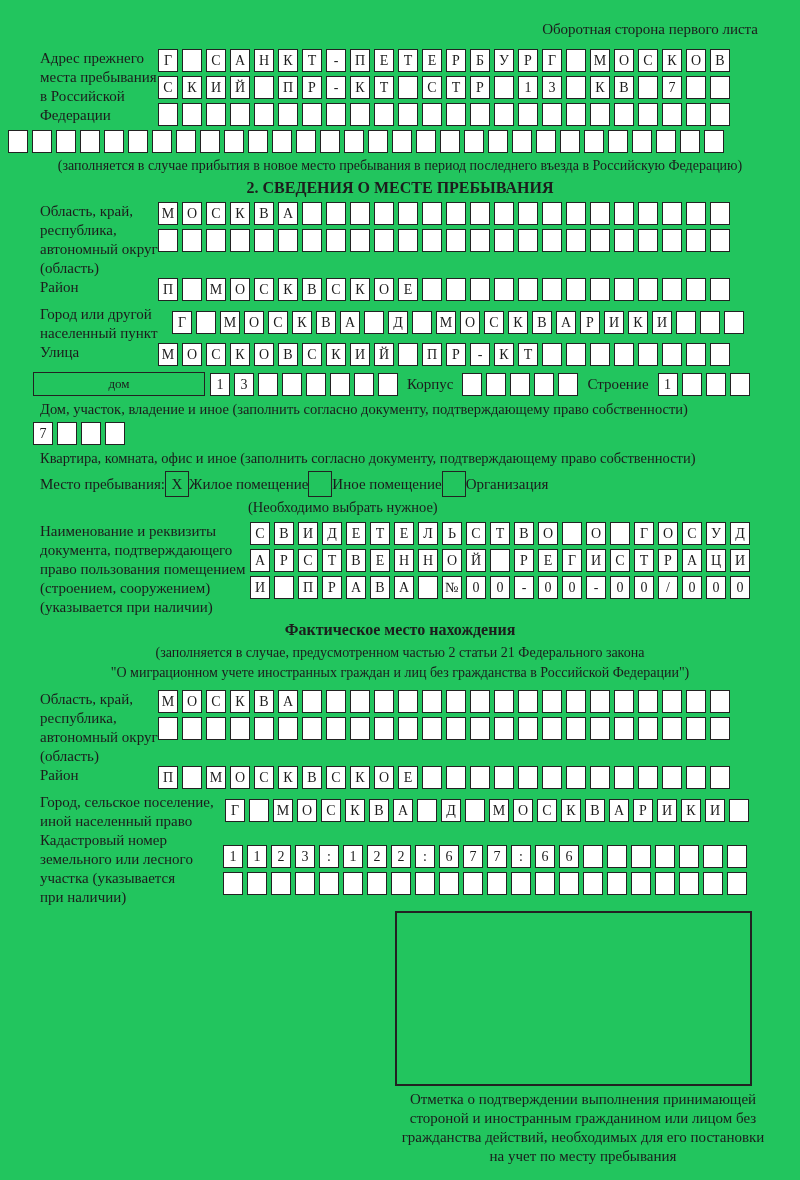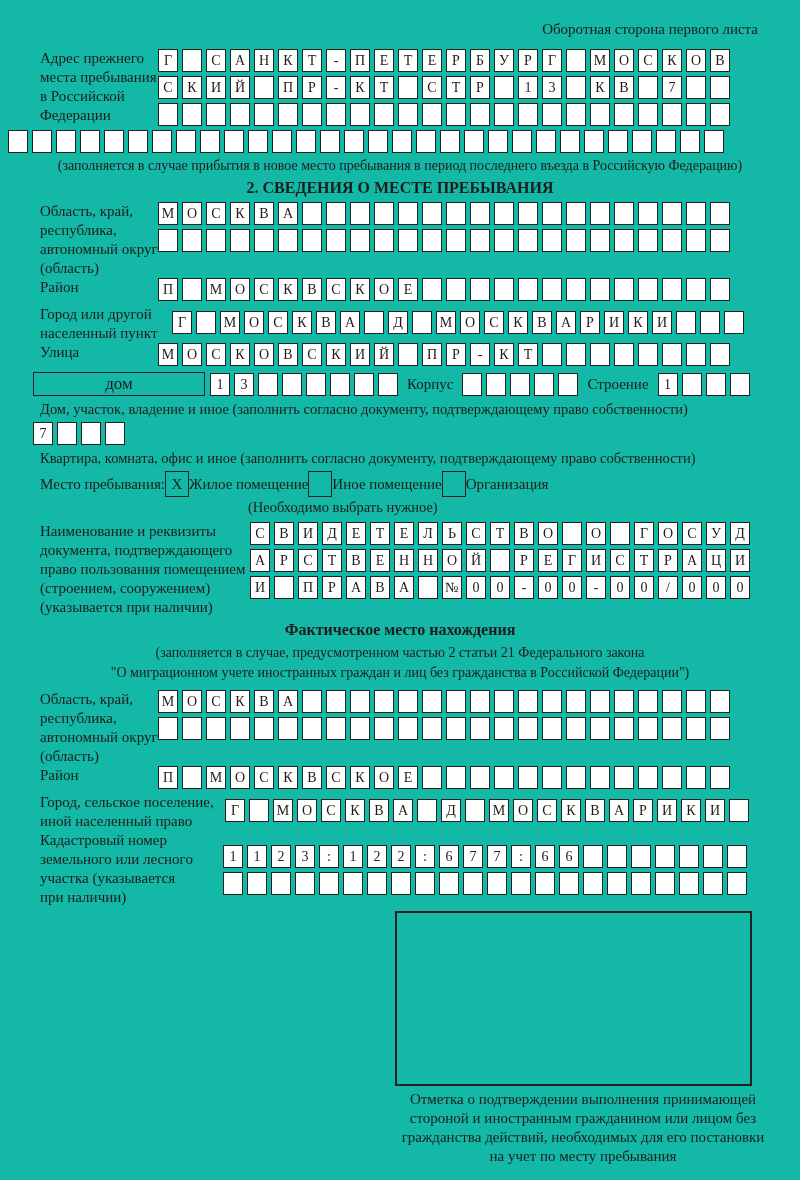--- a/index.html
+++ b/index.html
@@ -1,31 +1,31 @@
 <!DOCTYPE html>
 <html><head>
 <meta charset="utf-8">
 <style>
   html,body{margin:0;padding:0;background:#ffffff;}
   body{width:800px;font-family:"Liberation Serif","DejaVu Serif",serif;color:#1c1c1c;}
-  .page{width:800px;height:1180px;box-sizing:border-box;padding:20px 8px 0 8px;overflow:hidden;background:#14b8a6;}
+  .page{width:800px;height:1180px;box-sizing:border-box;padding:20px 8px 0 8px;overflow:hidden;background:#22c55e;}
   .corner{font-size:15px;text-align:right;padding-right:34px;line-height:19px;}
   .lbl{font-size:15px;line-height:19px;}
   .cellrow{display:flex;gap:4px;margin-bottom:4px;}
   .cell{flex:0 0 auto;width:18px;height:21px;border:1.5px solid #222;font-size:14px;line-height:21px;text-align:center;background:#fff;}
   .fieldblock{display:flex;align-items:flex-start;}
   .fieldblock.vcenter{align-items:center;}
   .lblcol{flex:0 0 150px;box-sizing:border-box;padding-left:32px;}
   .lblcol.wide2{flex:0 0 217px;}
   .lblcol.doc{flex:0 0 242px;}
   .lblcol.kad{flex:0 0 190px;}
   .rowscol{flex:1 1 auto;}
   .note-center{font-size:14px;text-align:center;line-height:18px;margin:0 0 2px 0;font-family:Liberation Serif, serif;}
   .sec-title{font-size:16px;font-weight:bold;text-align:center;line-height:21px;margin:2px 0 4px 0;}
-  .labelbox{box-sizing:border-box;height:24px;border:1.5px solid #222;display:flex;align-items:center;justify-content:center;font-size:17px;flex:0 0 auto;}
+  .labelbox{box-sizing:border-box;height:24px;border:1.5px solid #222;display:flex;align-items:center;justify-content:center;font-size:13px;flex:0 0 auto;}
   .inline-note{font-size:14.5px;line-height:18px;margin:0 0 4px 32px;}
   .dommrow{display:flex;align-items:center;gap:5px;margin:2px 0 4px 25px;}
   .inline-lbl{font-size:15px;padding:0 4px;flex:0 0 auto;text-align:center;}
   .stayrow{display:flex;align-items:center;gap:0;margin:4px 0 2px 32px;}
   .checkbox{flex:0 0 auto;width:22px;height:24px;border:1.5px solid #222;font-size:15px;line-height:24px;text-align:center;}
   .staynote{font-size:14.5px;line-height:17px;margin:0 0 6px 240px;}
   .indent14{margin-left:14px;}
   .kadcol{margin-left:25px;}
   .stampbox{box-sizing:border-box;width:357px;height:175px;border:2px solid #222;margin:4px 0 4px 387px;}
   .stampcaption{width:366px;margin-left:392px;text-align:center;font-size:15px;line-height:19px;}

